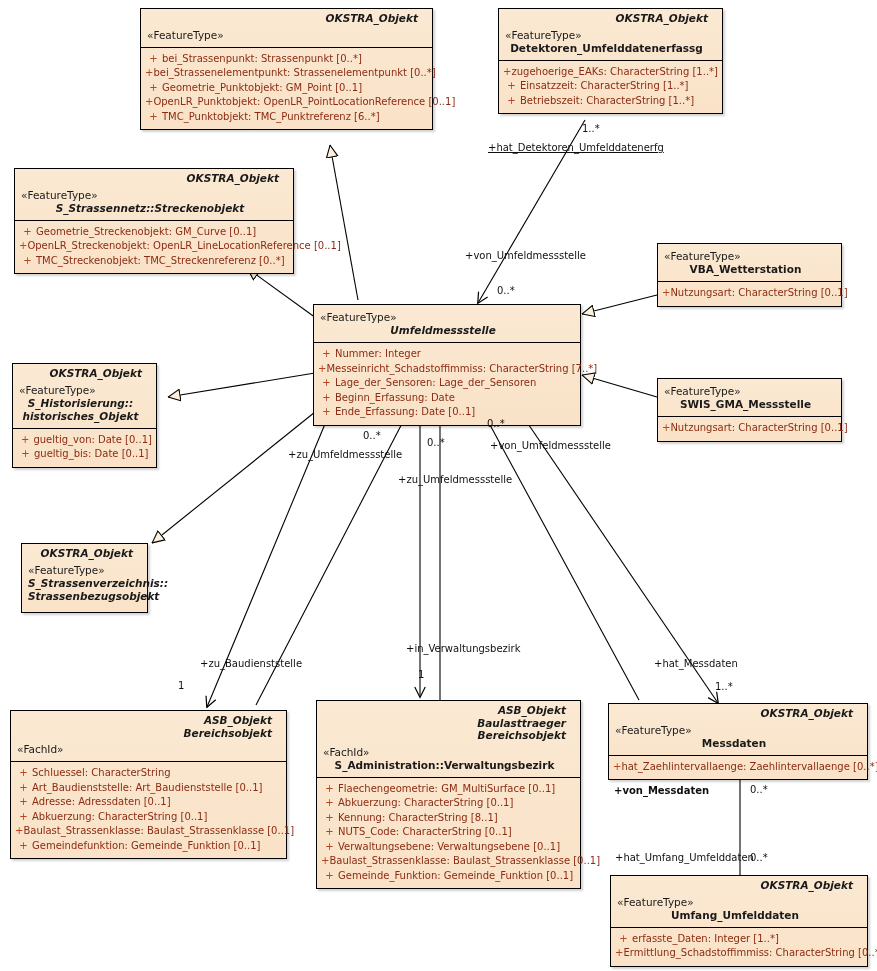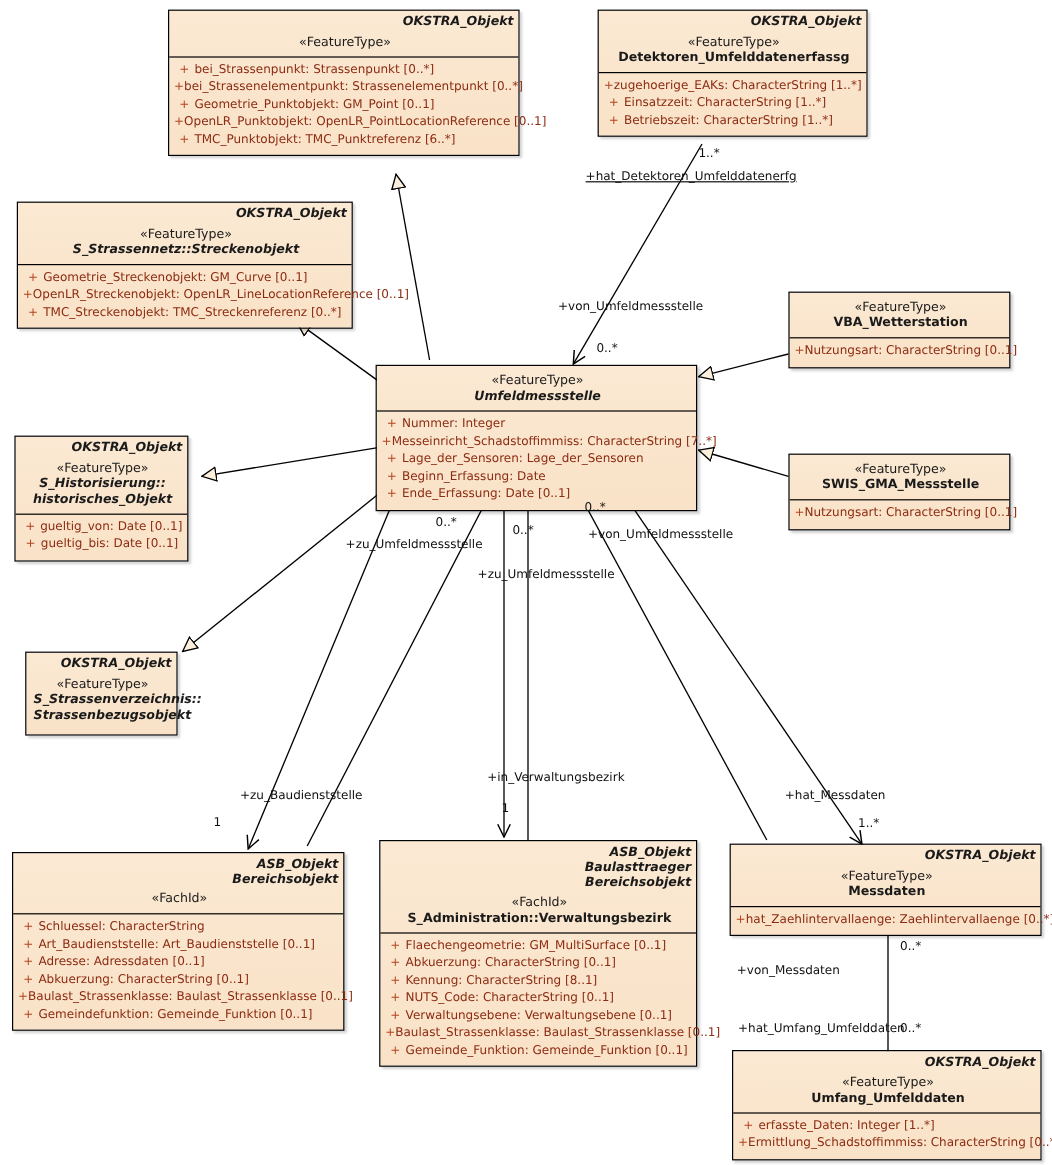--- a/index.html
+++ b/index.html
@@ -3,23 +3,23 @@
 <meta charset="utf-8">
 <style>
   html,body{margin:0;padding:0;background:#ffffff;}
   body{font-family:"DejaVu Sans","Liberation Sans",sans-serif;}
   #canvas{position:relative;width:877px;height:971px;overflow:hidden;background:#fff;}
   svg#wires{position:absolute;left:0;top:0;width:877px;height:971px;pointer-events:none;}
 
   .cls{position:absolute;box-sizing:border-box;border:1px solid #000;
        background:linear-gradient(to bottom,#fbe9d3,#f9e2c7);
        box-shadow:2px 2px 2px rgba(0,0,0,0.18);}
-  .cls .head{padding:3px 4px 5px 6px;}
+  .cls .head{padding:3px 14px 5px 6px;}
   .cls .meta{text-align:right;font-style:italic;font-weight:bold;font-size:10.5px;color:#1a1a1a;line-height:12.5px;}
-  .cls .stereo{text-align:center;font-size:10.5px;color:#1a1a1a;margin-top:4px;line-height:13px;}
+  .cls .stereo{text-align:left;font-size:10.5px;color:#1a1a1a;margin-top:4px;line-height:13px;}
   .cls .nm{text-align:center;font-size:10.5px;font-weight:bold;color:#1a1a1a;line-height:13px;}
   .cls .nm.ital{font-style:italic;}
   .cls .sep{border-top:1px solid #000;}
   .cls .attrs{padding:4px 4px 5px 4px;}
   .cls .attr{font-size:10px;color:#8c2b12;line-height:14.5px;white-space:nowrap;
              display:flex;gap:0;}
   .cls .attr .vis{display:inline-block;width:17px;text-align:center;color:#b5441f;}
   .cls .attr .txt{display:inline-block;}
 
   .lbl{position:absolute;font-size:10px;color:#101010;white-space:nowrap;line-height:12px;}
@@ -350,19 +350,19 @@
 
   <div class="lbl" style="left:200px;top:658px;">+zu_Baudienststelle</div>
   <div class="mult" style="left:178px;top:680px;">1</div>
 
   <div class="lbl" style="left:406px;top:643px;">+in_Verwaltungsbezirk</div>
   <div class="mult" style="left:418px;top:669px;">1</div>
 
   <div class="lbl" style="left:654px;top:658px;">+hat_Messdaten</div>
   <div class="mult" style="left:715px;top:681px;">1..*</div>
 
-  <div class="lbl" style="left:614px;top:804px;">+von_Messdaten</div>
+  <div class="lbl" style="left:614px;top:785px;font-weight:bold;">+von_Messdaten</div>
   <div class="mult" style="left:750px;top:784px;">0..*</div>
 
   <div class="lbl" style="left:615px;top:852px;">+hat_Umfang_Umfelddaten</div>
   <div class="mult" style="left:750px;top:852px;">0..*</div>
 
 </div>
 
 </body></html>

